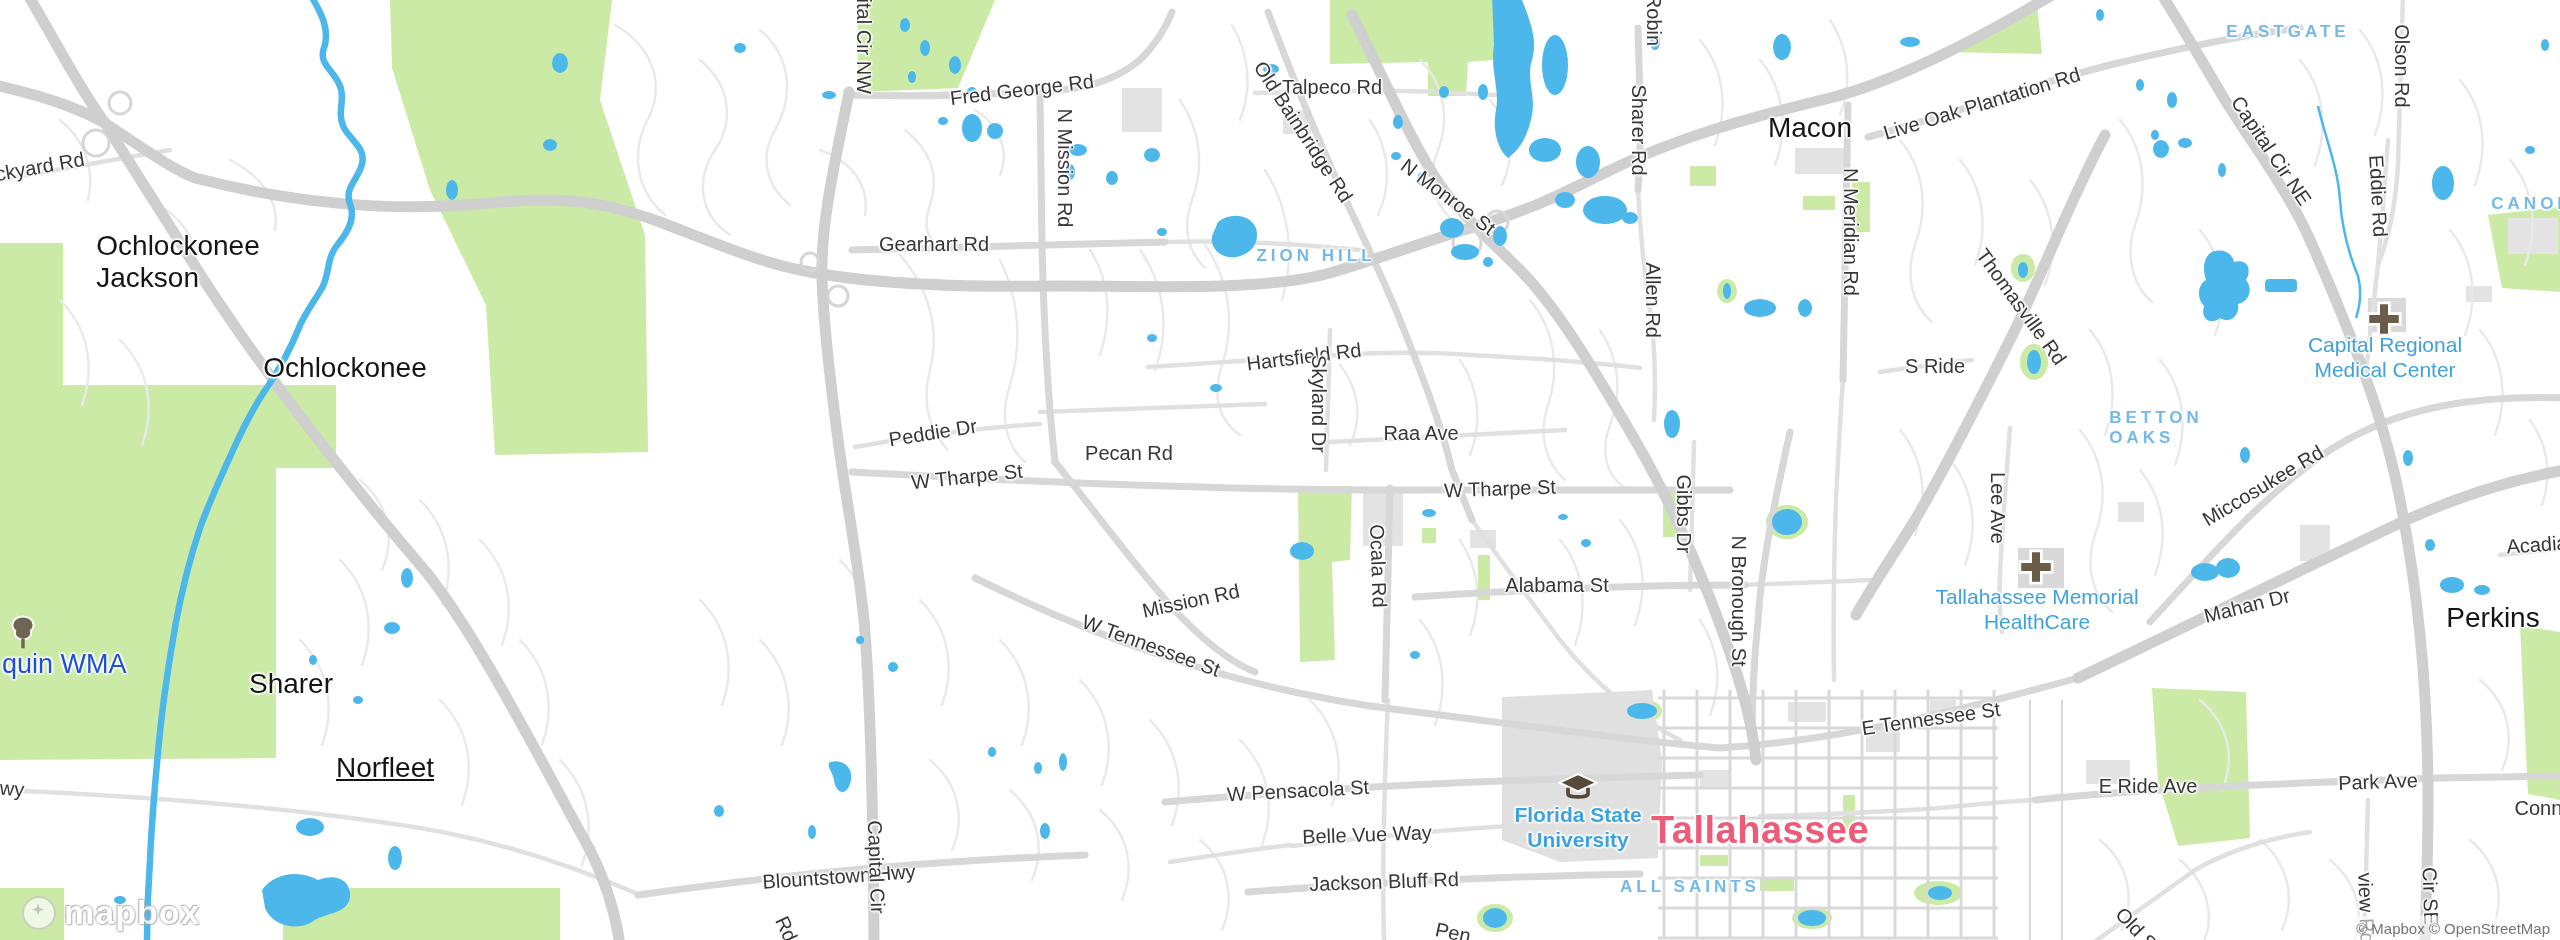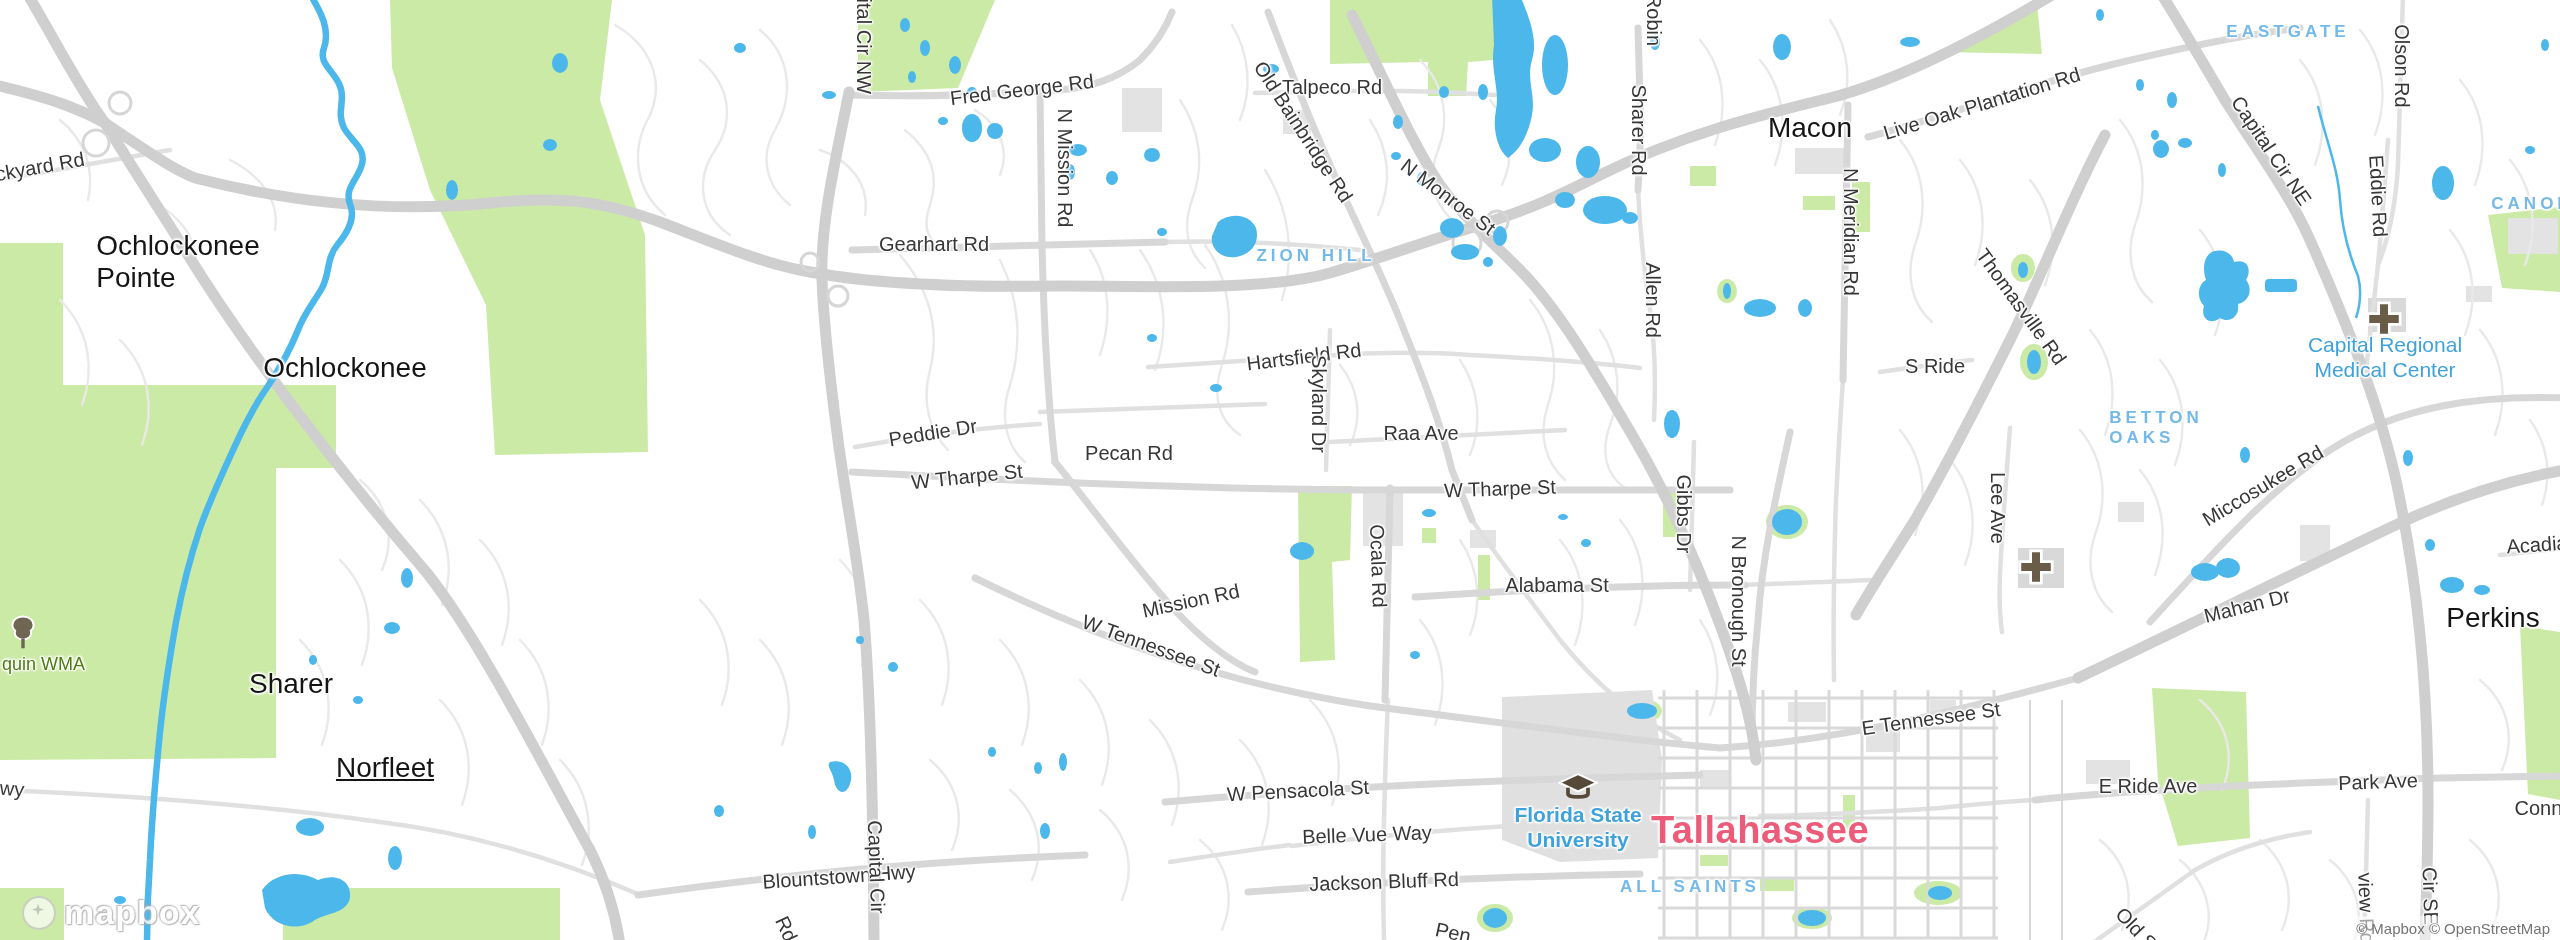--- a/index.html
+++ b/index.html
@@ -7,21 +7,21 @@
        font-family:"Liberation Sans",sans-serif;}
   #roads-svg{position:absolute;left:0;top:0;}
   #labels{position:absolute;left:0;top:0;width:100%;height:100%;pointer-events:none;}
   .lbl{position:absolute;white-space:nowrap;transform:translate(-50%,-50%) rotate(var(--r,0deg));
        text-shadow:0 0 2px #fff,0 0 3px #fff,0 0 4px #fff,1px 1px 2px #fff,-1px -1px 2px #fff,1px -1px 2px #fff,-1px 1px 2px #fff;}
   .lbl-road{font-size:20px;color:#373737;}
   .lbl-town{font-size:28px;color:#151515;}
   .lbl-city{font-size:38px;color:#ec5c78;font-weight:600;letter-spacing:.5px;}
   .lbl-hood{font-size:17px;color:#74b9e8;font-weight:600;letter-spacing:4px;}
   .lbl-poi{font-size:21px;color:#3fa2dc;font-weight:500;text-align:center;line-height:1.18;}
-  .lbl-wma{font-size:18px;color:#4d7c0f;font-weight:500;}
+  .lbl-wma{font-size:27px;color:#1d4ed8;font-weight:500;}
   .anchor-left{transform:translate(0,-50%) rotate(var(--r,0deg));}
   .multi span{display:block;}
   .map-icon{position:absolute;transform:translate(-50%,-50%);pointer-events:none;}
   #logo{position:absolute;left:22px;bottom:8px;display:flex;align-items:center;gap:8px;opacity:.8;}
   #logo .word{font-size:34px;font-weight:700;letter-spacing:1px;color:#ffffff;
       text-shadow:0 0 2px #9a9a9a,0 0 3px #b5b5b5,1px 1px 1px #a8a8a8,-1px -1px 1px #a8a8a8;}
   #logo .circ{width:30px;height:30px;border-radius:50%;background:rgba(255,255,255,.85);
       border:2px solid #c9c9c9;position:relative;}
   #logo .circ:after{content:"";position:absolute;left:8px;top:6px;width:12px;height:12px;
       background:#bdbdbd;clip-path:polygon(50% 0,62% 38%,100% 50%,62% 62%,50% 100%,38% 62%,0 50%,38% 38%);}
@@ -413,41 +413,45 @@
       <div class="lbl lbl-road" style="left: 2378px; top: 196px; --r: 87deg;">Eddie Rd</div>
       <div class="lbl lbl-road" style="left: 2271px; top: 151px; --r: 56deg;">Capital Cir NE</div>
       <div class="lbl lbl-road" style="left: 2136px; top: 929px; --r: 47deg;">Old S</div>
       <div class="lbl lbl-road" style="left: 2366px; top: 908px; --r: 88deg;">view Rd</div>
       <div class="lbl lbl-road" style="left: 2430px; top: 896px; --r: 88deg;">Cir SE</div>
       <div class="lbl lbl-road" style="left: 12px; top: 789px; --r: 5deg;">wy</div>
       <div class="lbl lbl-road" style="left: 1453px; top: 933px; --r: 12deg;">Pen</div>
       <div class="lbl lbl-road" style="left: 786px; top: 929px; --r: 65deg;">Rd</div>
       <div class="lbl lbl-town multi" style="left: 178px; top: 262px; --r: 0deg;">
         <span>Ochlockonee</span>
-        <span>Pointe</span>
+        <span>Jackson</span>
       </div>
       <div class="lbl lbl-town" style="left: 345px; top: 368px; --r: 0deg;">Ochlockonee</div>
       <div class="lbl lbl-town" style="left: 291px; top: 684px; --r: 0deg;">Sharer</div>
       <div class="lbl lbl-town" style="left: 385px; top: 768px; text-decoration: underline; --r: 0deg;">Norfleet</div>
       <div class="lbl lbl-town" style="left: 1810px; top: 128px; --r: 0deg;">Macon</div>
       <div class="lbl lbl-town" style="left: 2493px; top: 618px; --r: 0deg;">Perkins</div>
       <div class="lbl lbl-city" style="left: 1760px; top: 830px; --r: 0deg;">Tallahassee</div>
       <div class="lbl lbl-hood" style="left: 1316px; top: 256px; --r: 0deg;">ZION HILL</div>
       <div class="lbl lbl-hood" style="left: 2288px; top: 32px; --r: 0deg;">EASTGATE</div>
       <div class="lbl lbl-hood" style="left: 2532px; top: 204px; --r: 0deg;">CANOP</div>
       <div class="lbl lbl-hood multi" style="left: 2156px; top: 428px; --r: 0deg;">
         <span>BETTON</span>
         <span>OAKS</span>
       </div>
       <div class="lbl lbl-hood" style="left: 1690px; top: 887px; --r: 0deg;">ALL SAINTS</div>
       <div class="lbl lbl-wma anchor-left" style="left: 2px; top: 664px; --r: 0deg;">quin WMA</div>
       <div class="lbl lbl-poi multi" style="left: 1578px; top: 828px; font-weight: bold; --r: 0deg;">
         <span>Florida State</span>
         <span>University</span>
       </div>
+      <div class="lbl lbl-poi multi" style="left: 2037px; top: 610px; --r: 0deg;">
+        <span>Tallahassee Memorial</span>
+        <span>HealthCare</span>
+      </div>
       <div class="lbl lbl-poi multi" style="left: 2385px; top: 358px; --r: 0deg;">
         <span>Capital Regional</span>
         <span>Medical Center</span>
       </div>
       <div class="map-icon" style="left: 23px; top: 634px;"><svg width="34" height="38" viewBox="0 0 24 26">
           <path d="M12 2c4.4 0 7.5 3 7.5 6.2 0 1.8-.9 3-2 3.9 1.2 3.8-2 6.2-5.5 6.2s-6.7-2.4-5.5-6.2c-1.1-.9-2-2.1-2-3.9C4.5 5 7.6 2 12 2z" fill="#6f6553" stroke="#fff" stroke-width="1.4"></path>
           <path d="M12 24.5v-7" stroke="#6f6553" stroke-width="2.4"></path>
         </svg></div>
       <div class="map-icon" style="left: 1578px; top: 789px;"><svg width="40" height="34" viewBox="0 0 28 22">
           <path d="M14 2 27 8 14 14 1 8Z" fill="#57493a" stroke="#fff" stroke-width="1.4"></path>

